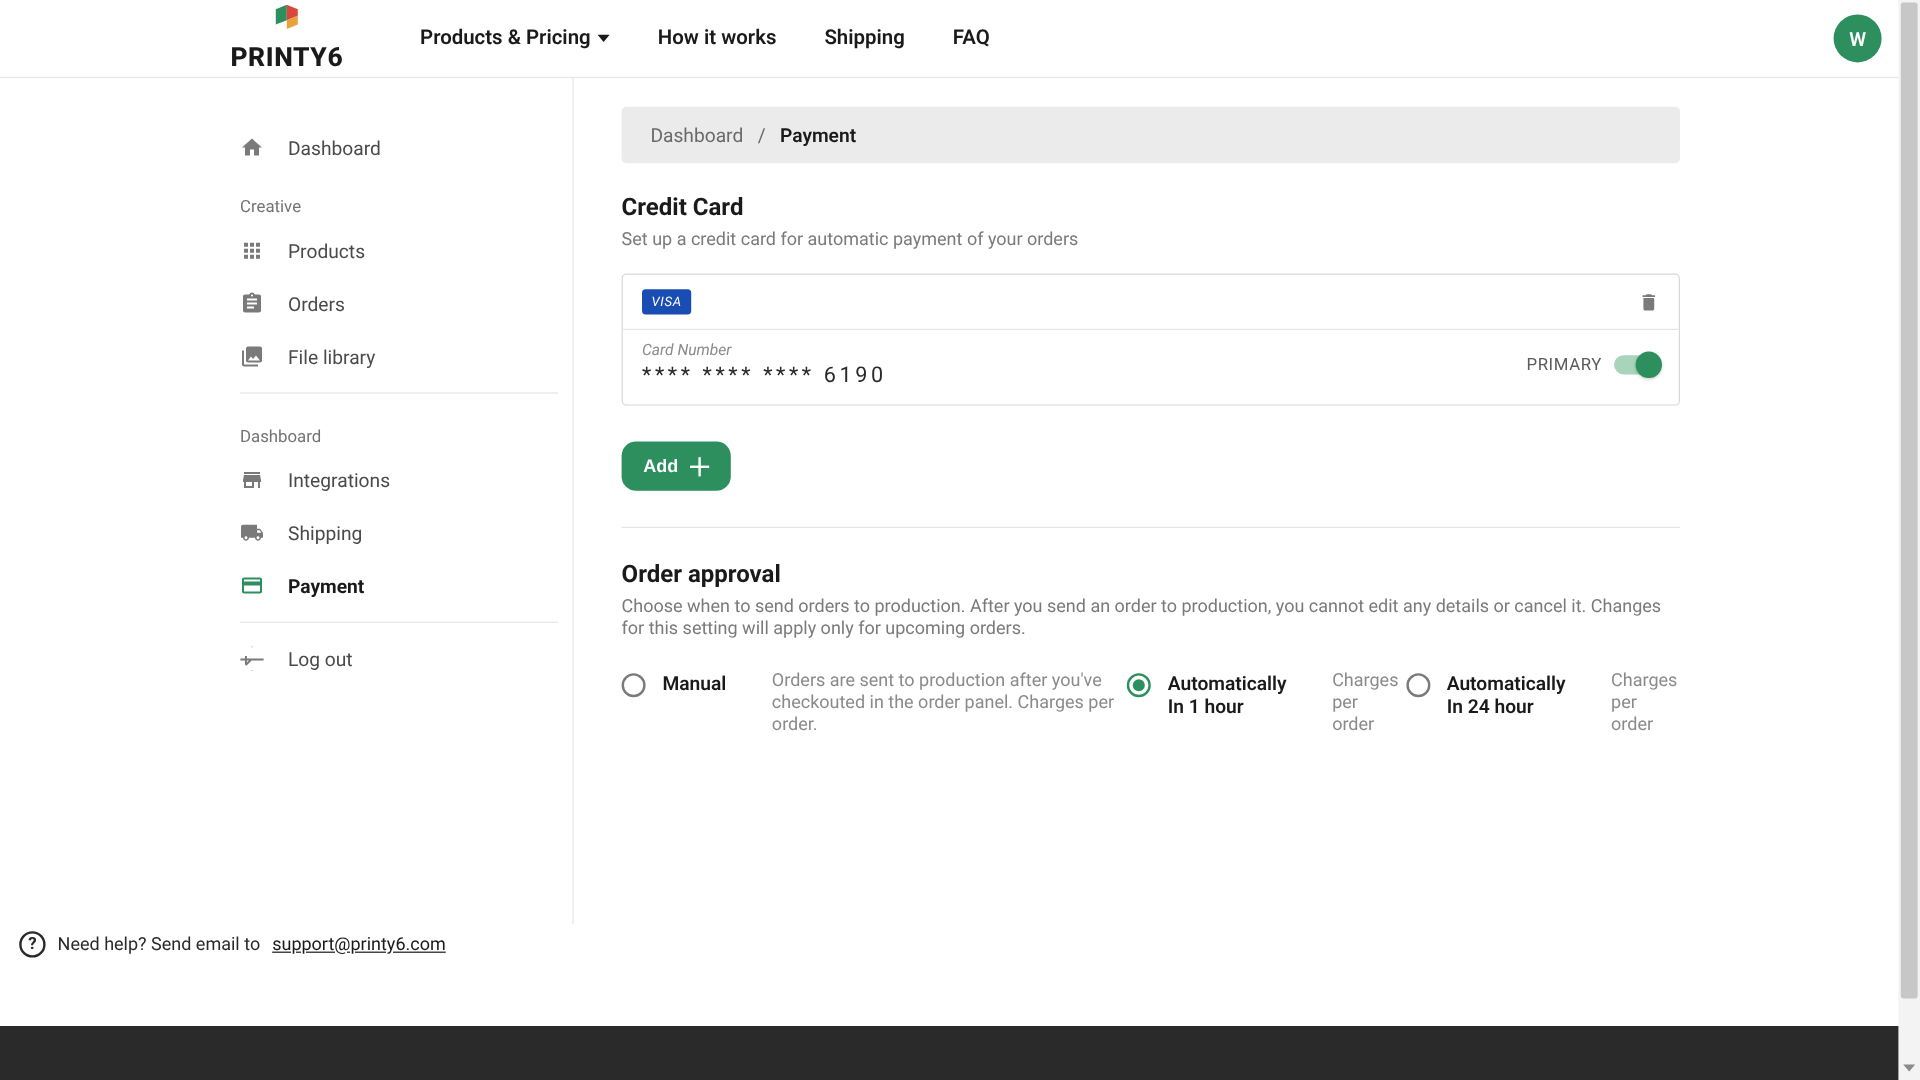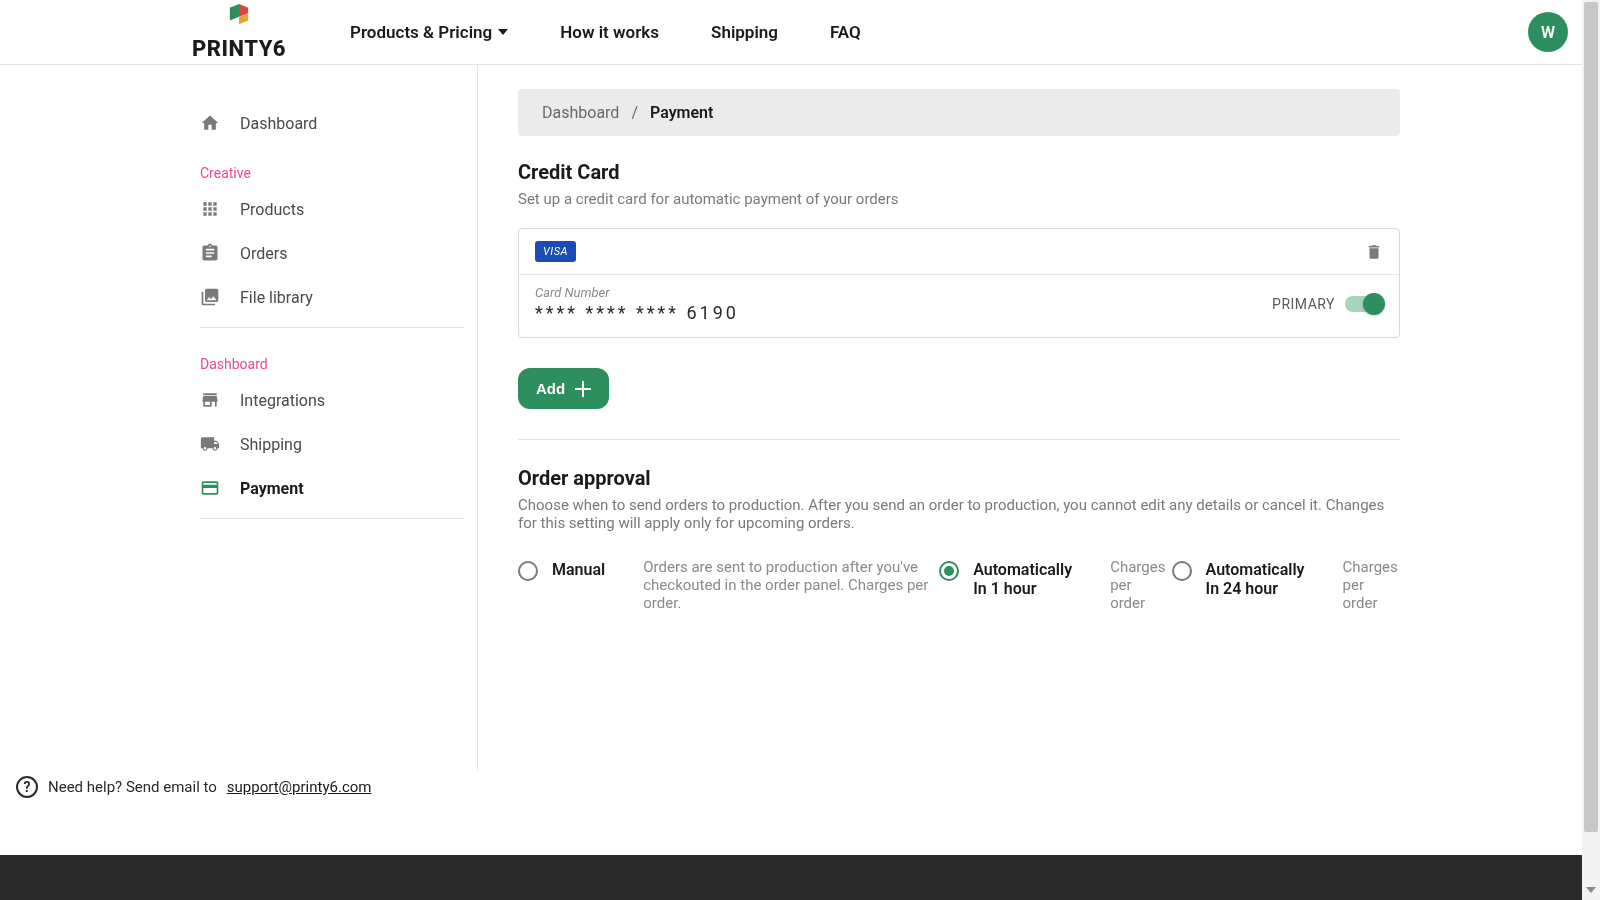--- a/index.html
+++ b/index.html
@@ -2,35 +2,35 @@
 <html><head>
 <meta charset="utf-8">
 <style>
 * { margin: 0; padding: 0; box-sizing: border-box; }
 body { font-family: -apple-system, BlinkMacSystemFont, "Segoe UI", Roboto, Helvetica, Arial, sans-serif; background: #fff; color: #1a1a1a; width: 1600px; height: 900px; overflow: hidden; position: relative; }
 
 
 .header { height: 65px; border-bottom: 1px solid #e5e5e5; display: flex; align-items: center; padding: 0 32px 0 192px; }
 .logo { display: flex; align-items: center; gap: 6px; font-weight: 800; font-size: 22px; letter-spacing: 0.5px; color: #1a1a1a; margin-right: 64px; flex-direction: column; }
 .logo-mark { width: 22px; height: 26px; position: relative; }
-.nav { display: flex; gap: 52px; align-items: center; }
+.nav { display: flex; gap: 40px; align-items: center; }
 .nav-item { font-size: 17px; font-weight: 600; color: #1a1a1a; cursor: pointer; display: flex; align-items: center; gap: 6px; }
 .chev-down { width: 0; height: 0; border-left: 5px solid transparent; border-right: 5px solid transparent; border-top: 6px solid #1a1a1a; display: inline-block; }
 .avatar { margin-left: auto; width: 40px; height: 40px; border-radius: 50%; background: #2d8f5e; color: #fff; display: flex; align-items: center; justify-content: center; font-weight: 600; font-size: 16px; }
 
 
 .layout { display: flex; height: calc(100% - 65px - 130px); }
 .sidebar { width: 478px; border-right: 1px solid #e5e5e5; padding: 36px 0 0 0; }
 .side-inner { padding-left: 200px; padding-right: 12px; }
 .side-item { display: flex; align-items: center; gap: 20px; padding: 12px 0; font-size: 16px; color: #4a4a4a; cursor: pointer; }
 .side-item.active { color: #1a1a1a; font-weight: 700; }
 .side-item.active .side-icon svg { fill: #2d8f5e; }
 .side-icon { width: 20px; height: 20px; display: flex; align-items: center; justify-content: center; }
 .side-icon svg { width: 20px; height: 20px; fill: #7a7a7a; }
-.side-section-label { font-size: 14px; color: #ec4899; padding: 20px 0 6px 0; }
+.side-section-label { font-size: 14px; color: #737373; padding: 20px 0 6px 0; }
 .side-divider { height: 1px; background: #e5e5e5; margin: 8px 0 8px -0px; }
 
 
 .main { flex: 1; padding: 24px 200px 24px 40px; overflow-y: auto; }
 .breadcrumb { background: #ebebeb; border-radius: 4px; padding: 14px 24px; display: flex; align-items: center; gap: 12px; font-size: 16px; color: #6a6a6a; margin-bottom: 24px; }
 .breadcrumb .current { color: #1a1a1a; font-weight: 600; }
 .section-title { font-size: 20px; font-weight: 700; margin-bottom: 6px; }
 .section-desc { font-size: 15px; color: #7a7a7a; margin-bottom: 20px; }
 
 .card-box { border: 1px solid #d8d8d8; border-radius: 4px; margin-bottom: 30px; }
@@ -160,20 +160,28 @@
       </div>
       <div class="side-item active">
         <span class="side-icon">
             <svg viewBox="0 0 24 24">
               <path d="M20 4H4c-1.11 0-1.99.89-1.99 2L2 18c0 1.11.89 2 2 2h16c1.11 0 2-.89 2-2V6c0-1.11-.89-2-2-2zm0 14H4v-6h16v6zm0-10H4V6h16v2z"></path>
             </svg>
           </span>
         <span>Payment</span>
       </div>
       <div class="side-divider"></div>
+      <div class="side-item">
+        <span class="side-icon">
+            <svg viewBox="0 0 24 24">
+              <path d="M20 20h2v2h-2zM2 2h2v2H2zm18.41 2L4 20.41 2.59 19 19 2.59 20.41 4zM13 3l6 6-1.41 1.41L13 5.83V11h-2V3h2z" transform="rotate(225 12 12)"></path>
+            </svg>
+          </span>
+        <span>Log out</span>
+      </div>
     </div>
   </div>
 
   <div class="main">
     <div class="breadcrumb">
       <span>Dashboard</span>
       <span>/</span>
       <span class="current">Payment</span>
     </div>
 

